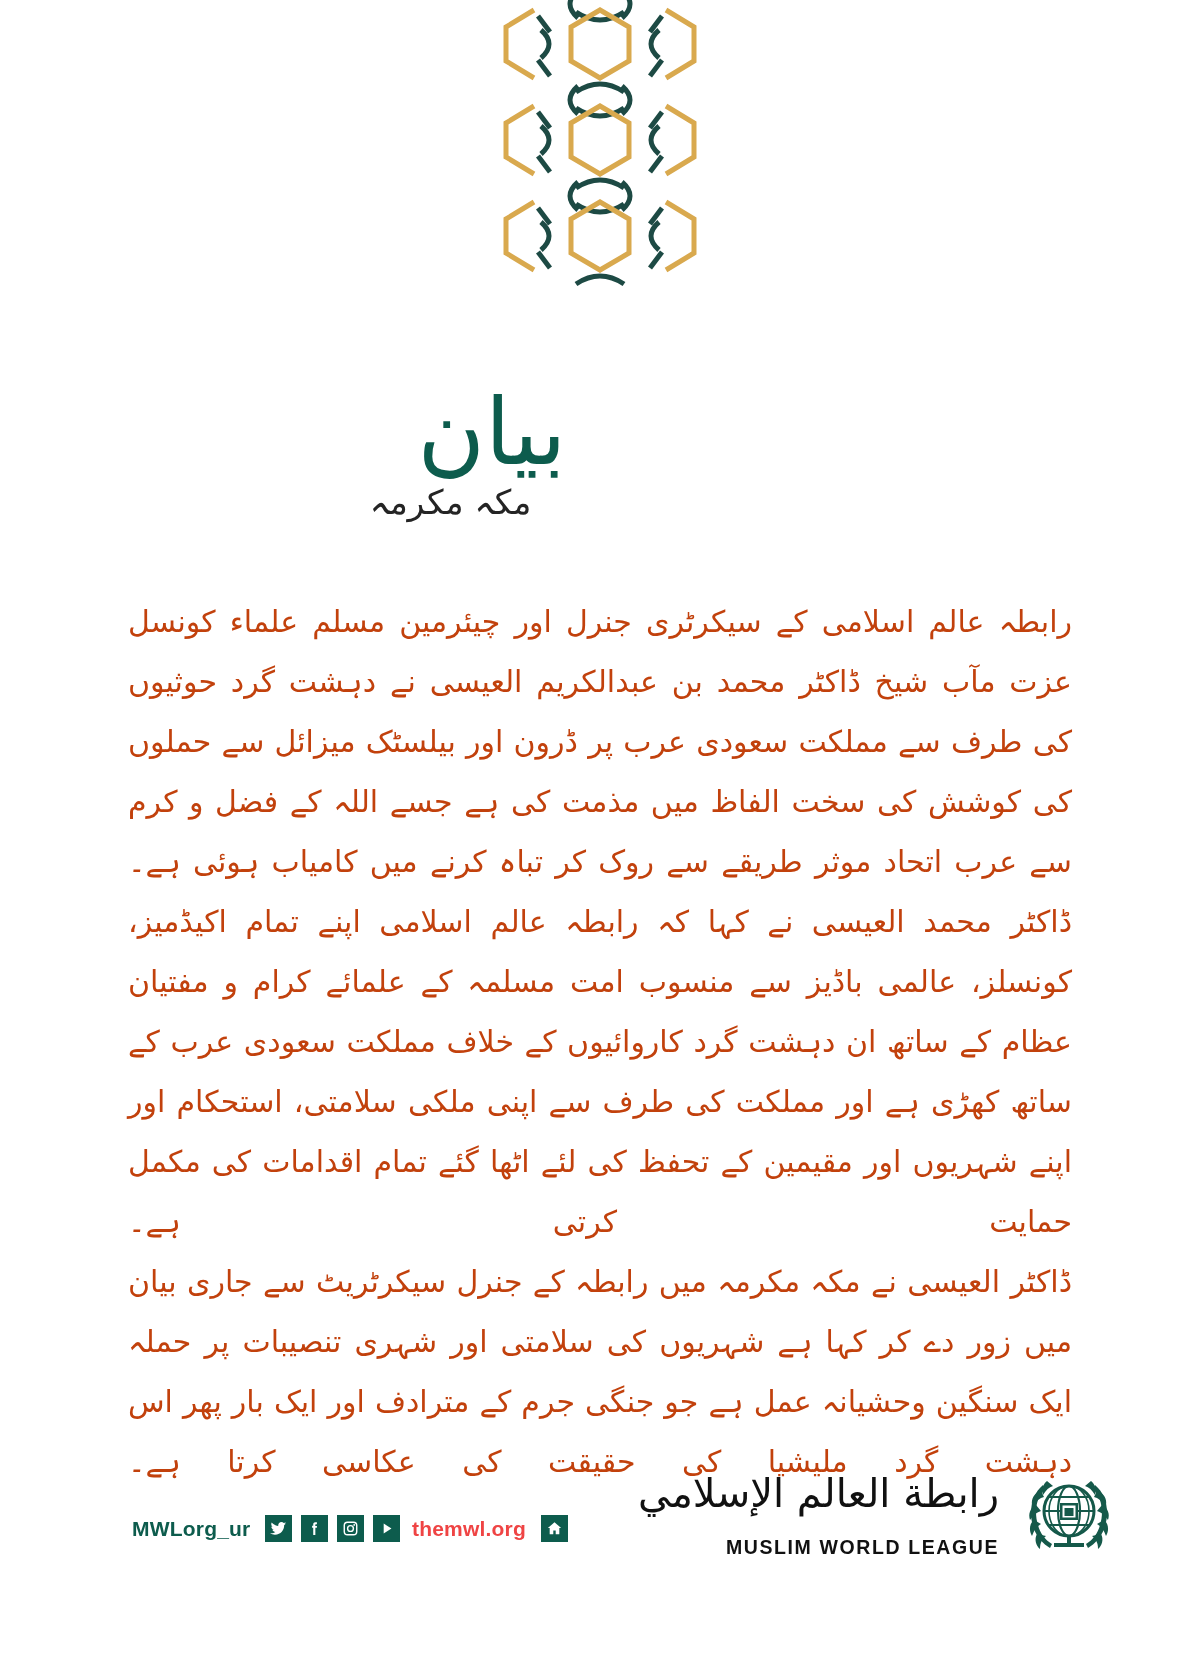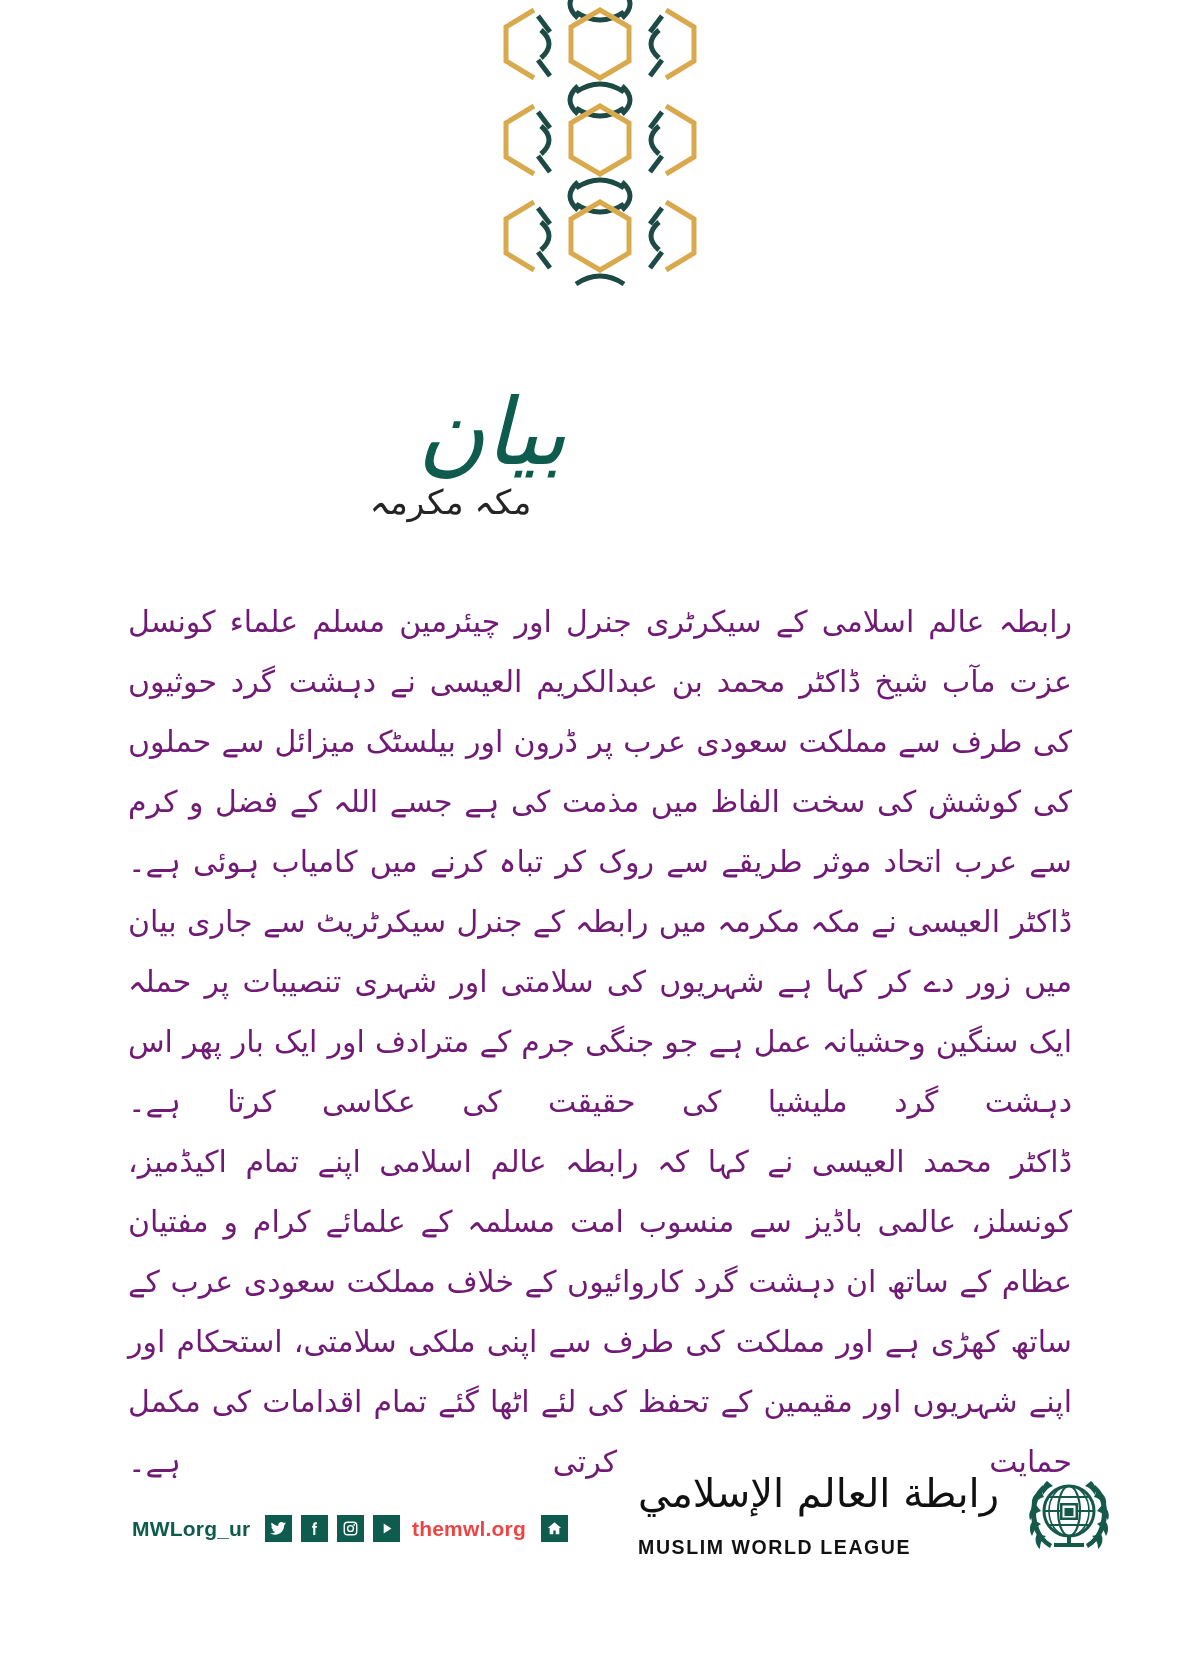--- a/index.html
+++ b/index.html
@@ -40,21 +40,20 @@
     left: 0;
     width: 984px;
     text-align: center;
     font-family: "DejaVu Sans", "Liberation Sans", sans-serif;
     font-size: 92px;
     line-height: 1.15;
     font-weight: 400;
     color: #0d5c4d;
     direction: rtl;
     letter-spacing: 0.5px;
-    font-style: italic;
   }
 
   
   .dateline {
     position: absolute;
     top: 482px;
     right: 130px;
     width: 700px;
     text-align: left;
     direction: rtl;
@@ -71,21 +70,21 @@
   .body-copy {
     position: absolute;
     top: 592px;
     right: 128px;
     left: 128px;
     direction: rtl;
     text-align: justify;
     text-align-last: justify;
     font-size: 30px;
     line-height: 60px;
-    color: #701a75;
+    color: #c2410c;
     font-family: "DejaVu Sans", "Liberation Sans", sans-serif;
   }
   .body-copy p {
     margin: 0 0 0 0;
     padding: 0;
     text-indent: 0;
   }
   .body-copy p + p {
     margin-top: 0px;
   }
@@ -150,21 +149,21 @@
     right: 126px;
     bottom: 98px;
     display: flex;
     align-items: flex-end;
     gap: 22px;
     direction: ltr;
   }
   .brand-words {
     display: flex;
     flex-direction: column;
-    align-items: flex-start;
+    align-items: flex-end;
   }
   .brand-ar {
     font-family: "DejaVu Sans", "Liberation Sans", sans-serif;
     font-size: 40px;
     line-height: 1.15;
     color: #111111;
     direction: rtl;
     white-space: nowrap;
   }
   .brand-en {
@@ -359,22 +358,22 @@
 </div>
 
 <h1 class="doc-title">بیان</h1>
 
 <div class="dateline">
   <span class="dateline-inner">مکہ مکرمہ</span>
 </div>
 
 <div class="body-copy">
   <p>رابطہ عالم اسلامی کے سیکرٹری جنرل اور چیئرمین مسلم علماء کونسل عزت مآب شیخ ڈاکٹر محمد بن عبدالکریم العیسی نے دہشت گرد حوثیوں کی طرف سے مملکت سعودی عرب پر ڈرون اور بیلسٹک میزائل سے حملوں کی کوشش کی سخت الفاظ میں مذمت کی ہے جسے اللہ کے فضل و کرم سے عرب اتحاد موثر طریقے سے روک کر تباہ کرنے میں کامیاب ہوئی ہے۔</p>
+  <p>ڈاکٹر محمد العیسی نے کہا کہ رابطہ عالم اسلامی اپنے تمام اکیڈمیز، کونسلز، عالمی باڈیز سے منسوب امت مسلمہ کے علمائے کرام و مفتیان عظام کے ساتھ ان دہشت گرد کاروائیوں کے خلاف مملکت سعودی عرب کے ساتھ کھڑی ہے اور مملکت کی طرف سے اپنی ملکی سلامتی، استحکام اور اپنے شہریوں اور مقیمین کے تحفظ کی لئے اٹھا گئے تمام اقدامات کی مکمل حمایت کرتی ہے۔</p>
   <p>ڈاکٹر العیسی نے مکہ مکرمہ میں رابطہ کے جنرل سیکرٹریٹ سے جاری بیان میں زور دے کر کہا ہے شہریوں کی سلامتی اور شہری تنصیبات پر حملہ ایک سنگین وحشیانہ عمل ہے جو جنگی جرم کے مترادف اور ایک بار پھر اس دہشت گرد ملیشیا کی حقیقت کی عکاسی کرتا ہے۔</p>
-  <p>ڈاکٹر محمد العیسی نے کہا کہ رابطہ عالم اسلامی اپنے تمام اکیڈمیز، کونسلز، عالمی باڈیز سے منسوب امت مسلمہ کے علمائے کرام و مفتیان عظام کے ساتھ ان دہشت گرد کاروائیوں کے خلاف مملکت سعودی عرب کے ساتھ کھڑی ہے اور مملکت کی طرف سے اپنی ملکی سلامتی، استحکام اور اپنے شہریوں اور مقیمین کے تحفظ کی لئے اٹھا گئے تمام اقدامات کی مکمل حمایت کرتی ہے۔</p>
 </div>
 
 <div class="footer">
 
   <div class="social-row">
     <span class="handle-text">MWLorg_ur</span>
 
     <a class="sq-icon" href="#">
       <svg width="17" height="17" viewBox="0 0 24 24" aria-hidden="true">
         <path fill="#ffffff" d="M23 4.9c-.8.4-1.7.6-2.6.8.9-.6 1.6-1.4 1.9-2.5-.9.5-1.8.9-2.9 1.1-.8-.9-2-1.4-3.3-1.4-2.5 0-4.5 2-4.5 4.5 0 .4 0 .7.1 1-3.8-.2-7.1-2-9.3-4.7-.4.7-.6 1.4-.6 2.3 0 1.6.8 3 2 3.8-.7 0-1.4-.2-2-.6v.1c0 2.2 1.5 4 3.6 4.4-.4.1-.8.2-1.2.2-.3 0-.6 0-.8-.1.6 1.8 2.2 3.1 4.2 3.1-1.5 1.2-3.5 1.9-5.6 1.9H0c2 1.3 4.4 2 7 2 8.4 0 13-7 13-13v-.6c.9-.6 1.6-1.4 2.2-2.3z"></path>

